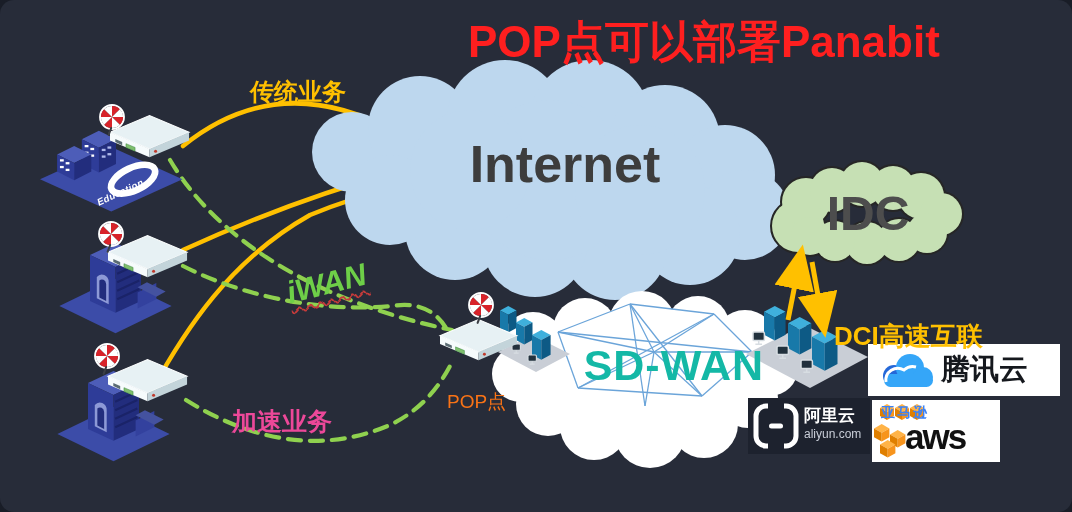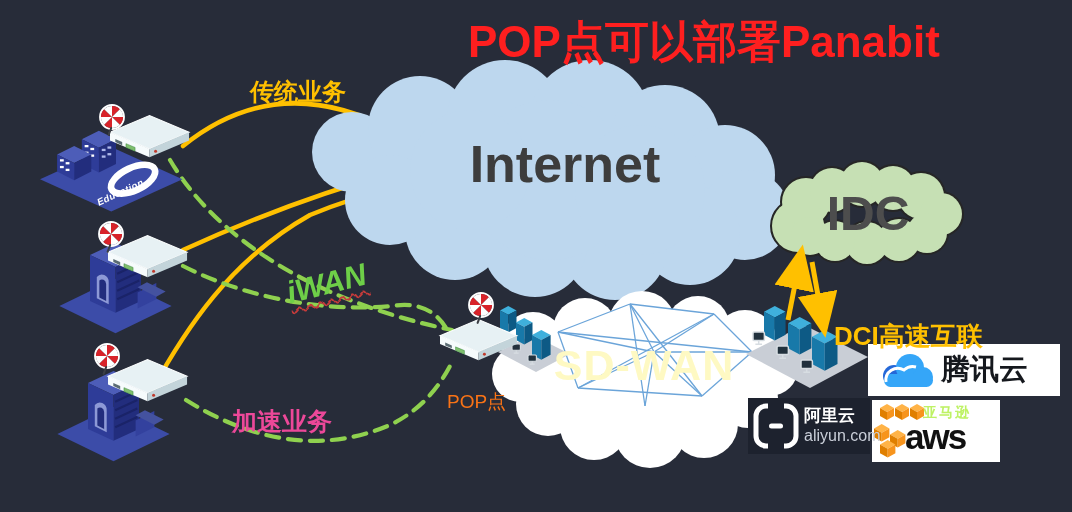--- a/index.html
+++ b/index.html
@@ -1,34 +1,34 @@
 <!DOCTYPE html>
 <html><head>
 <meta charset="utf-8">
 <style>
   html,body{margin:0;padding:0;background:#191d27;}
   .stage{position:relative;width:1072px;height:512px;background:#272c39;overflow:hidden;
-         font-family:"Liberation Sans",sans-serif;}
+         font-family:"Liberation Sans",sans-serif;border-radius:14px;}
   .stage svg.diagram{position:absolute;left:0;top:0;}
   .label{position:absolute;white-space:nowrap;line-height:1;}
   .title{left:468px;top:20px;font-size:44px;font-weight:700;color:#ff1f1f;letter-spacing:0px;}
   .lbl-traditional{left:250px;top:59px;font-size:24px;font-weight:700;color:#ffc000;margin-top:21px;}
   .lbl-iwan{left:286px;top:268px;font-size:31px;font-style:italic;font-weight:700;color:#6ecf48;
             transform:rotate(-14deg);text-decoration-line:underline;text-decoration-style:wavy;
             text-decoration-color:#c43a3a;text-decoration-thickness:2px;text-underline-offset:5px;}
   .lbl-accel{left:232px;top:409px;font-size:25px;font-weight:700;color:#ec4899;}
   .lbl-pop{left:447px;top:392px;font-size:19px;color:#f97316;}
   .lbl-dci{left:834px;top:287px;font-size:26px;font-weight:700;color:#ffc000;margin-top:36px;}
   .lbl-internet{left:430px;top:138px;width:270px;text-align:center;font-size:52px;font-weight:700;color:#3d3d3d;}
   .lbl-idc{left:800px;top:190px;width:136px;text-align:center;font-size:48px;font-weight:700;color:#4d4d4d;}
-  .lbl-sdwan{left:524px;top:344px;width:240px;text-align:center;font-size:43px;font-weight:700;color:#fef9c3;letter-spacing:1px;}
+  .lbl-sdwan{left:524px;top:344px;width:240px;text-align:right;font-size:43px;font-weight:700;color:#14b8a6;letter-spacing:1px;}
   .lbl-tencent{left:941px;top:355px;font-size:29px;font-weight:700;color:#15181d;}
   .lbl-ali{left:804px;top:407px;font-size:17px;font-weight:700;color:#ffffff;}
-  .lbl-ali-sub{left:804px;top:428px;font-size:16px;color:#c9ced8;}
-  .lbl-aws-cn{left:923px;top:405px;font-size:14px;font-weight:700;color:#bef264;letter-spacing:2px;}
+  .lbl-ali-sub{left:804px;top:428px;font-size:12px;color:#c9ced8;}
+  .lbl-aws-cn{left:881px;top:405px;font-size:14px;font-weight:700;color:#3b82f6;letter-spacing:2px;}
   .lbl-aws{left:905px;top:419px;font-size:35px;font-weight:700;color:#111111;letter-spacing:-2px;text-align:right;}
 </style>
 </head>
 <body>
 
 <div class="stage">
 
   <svg class="diagram" width="1072" height="512" viewBox="0 0 1072 512">
     <defs>
       <marker id="ah" markerWidth="9" markerHeight="9" refX="5" refY="4" orient="auto">

